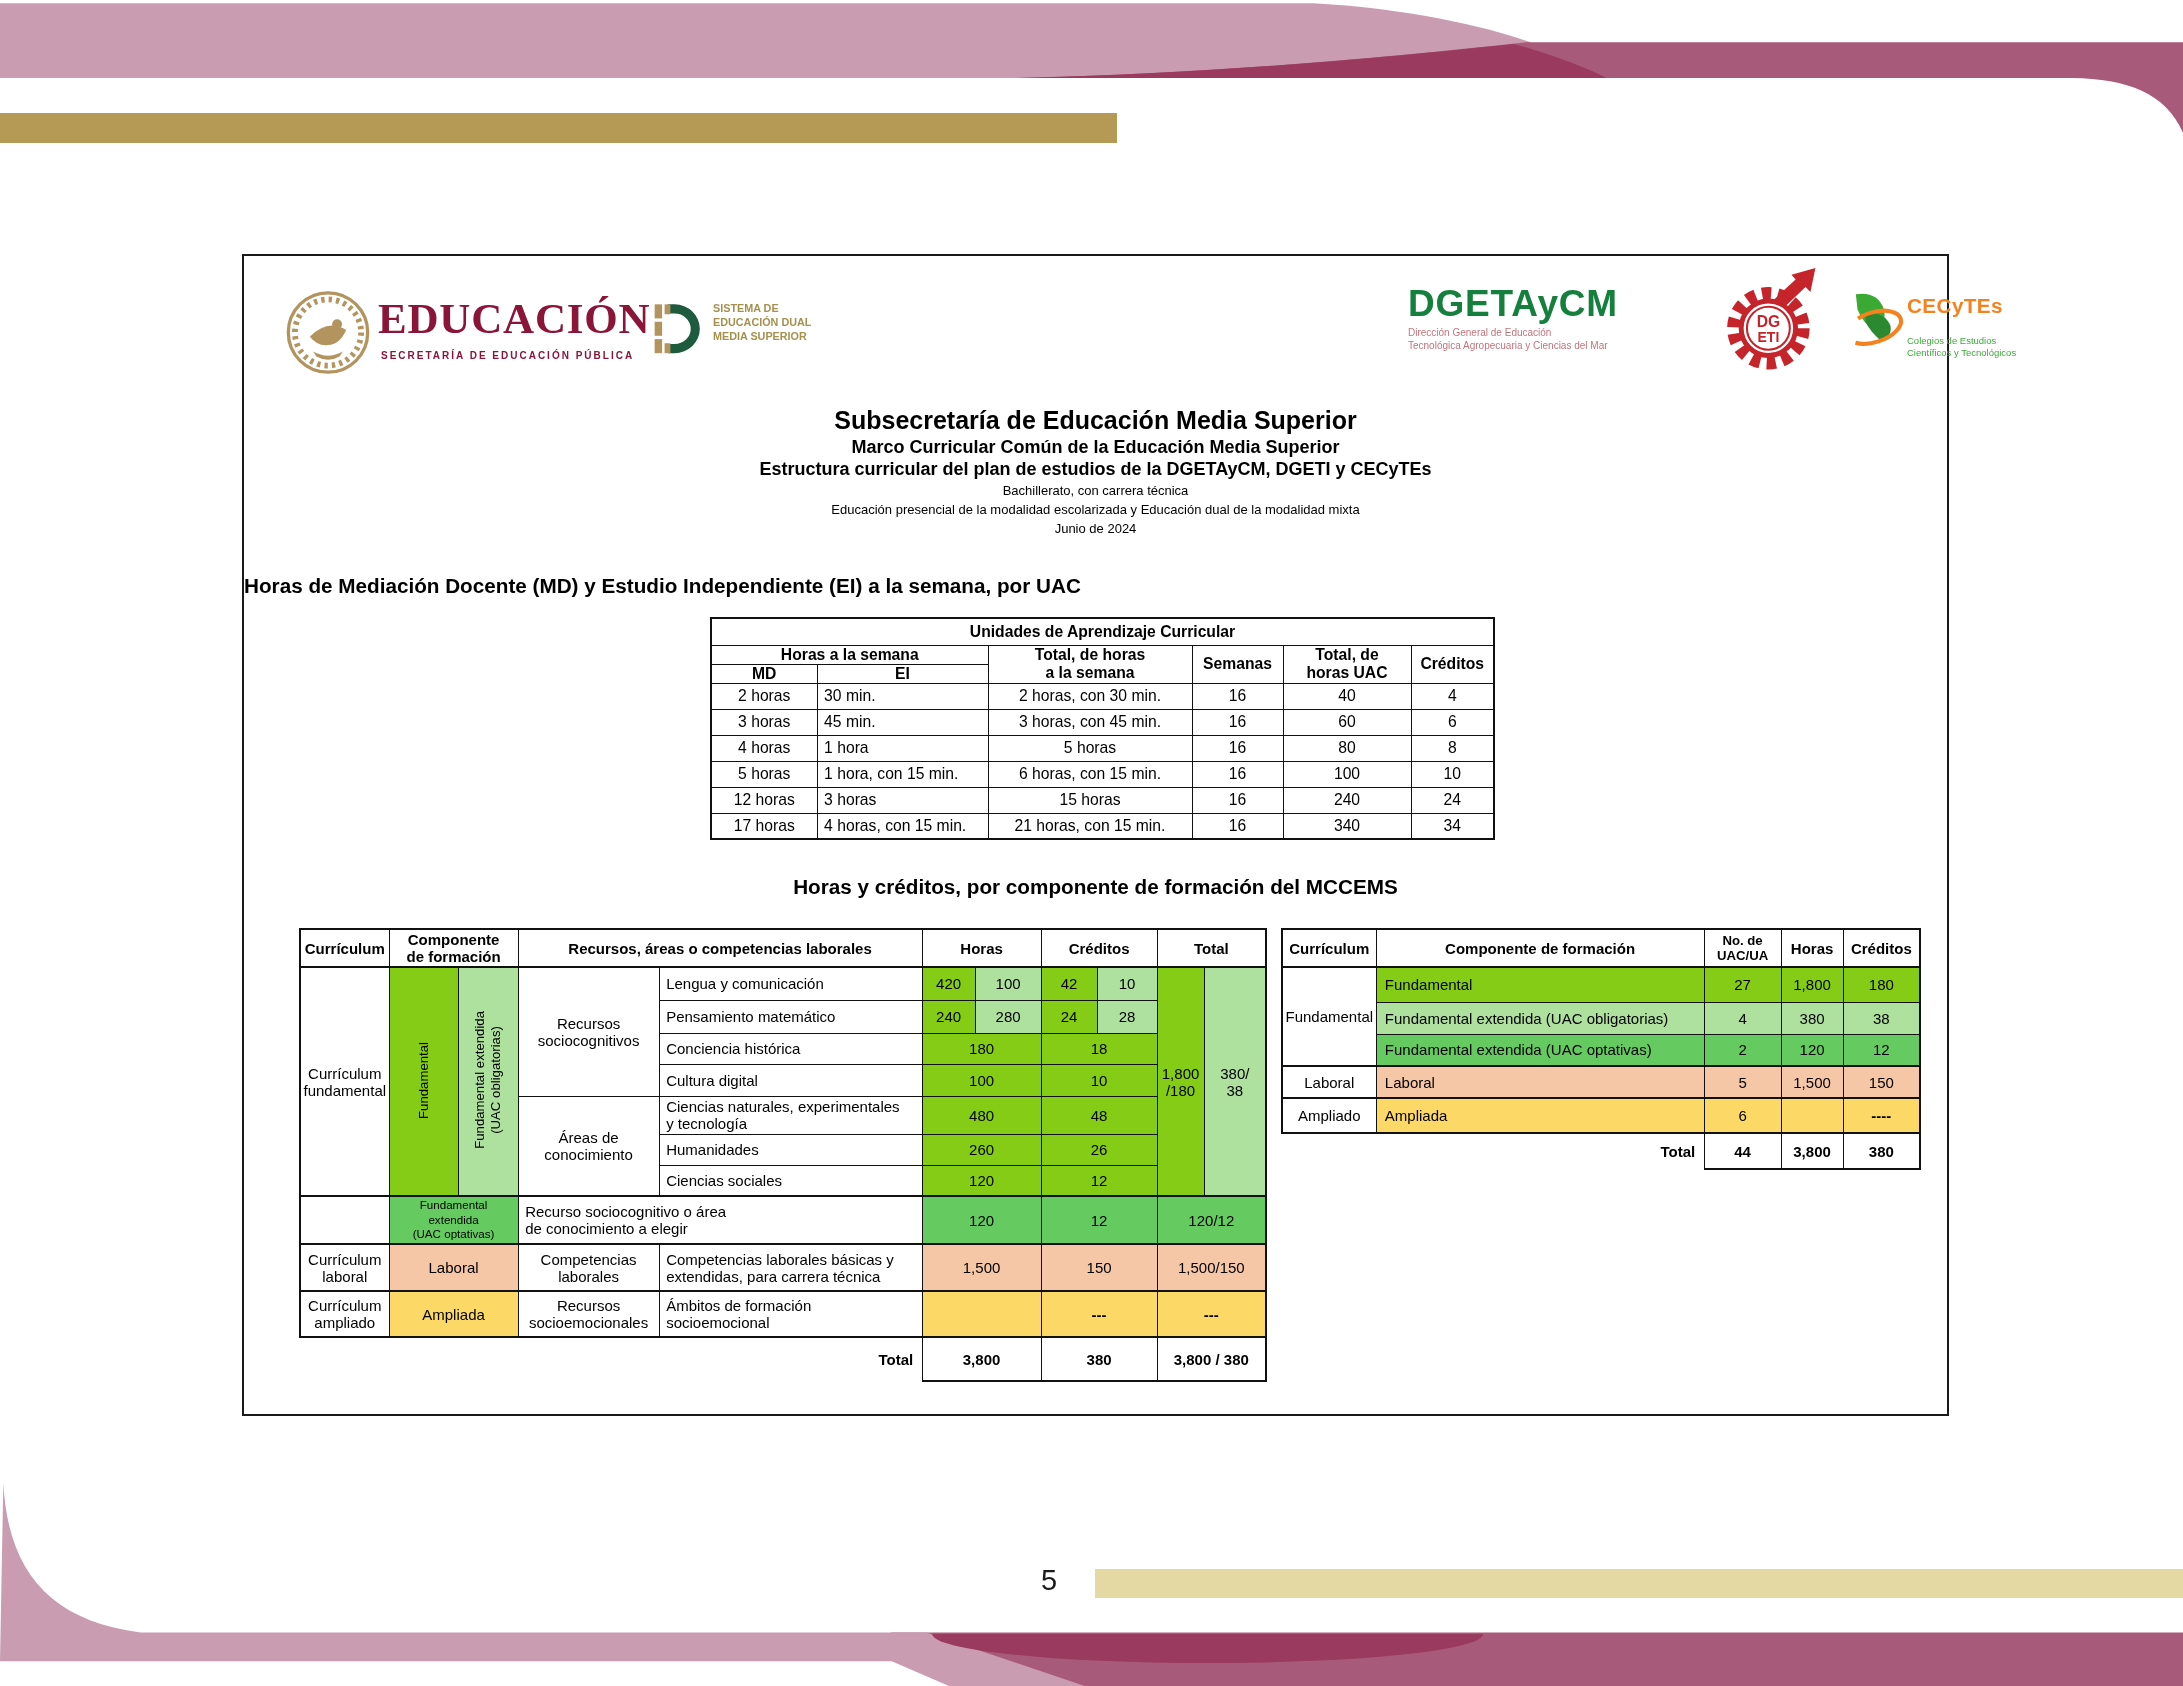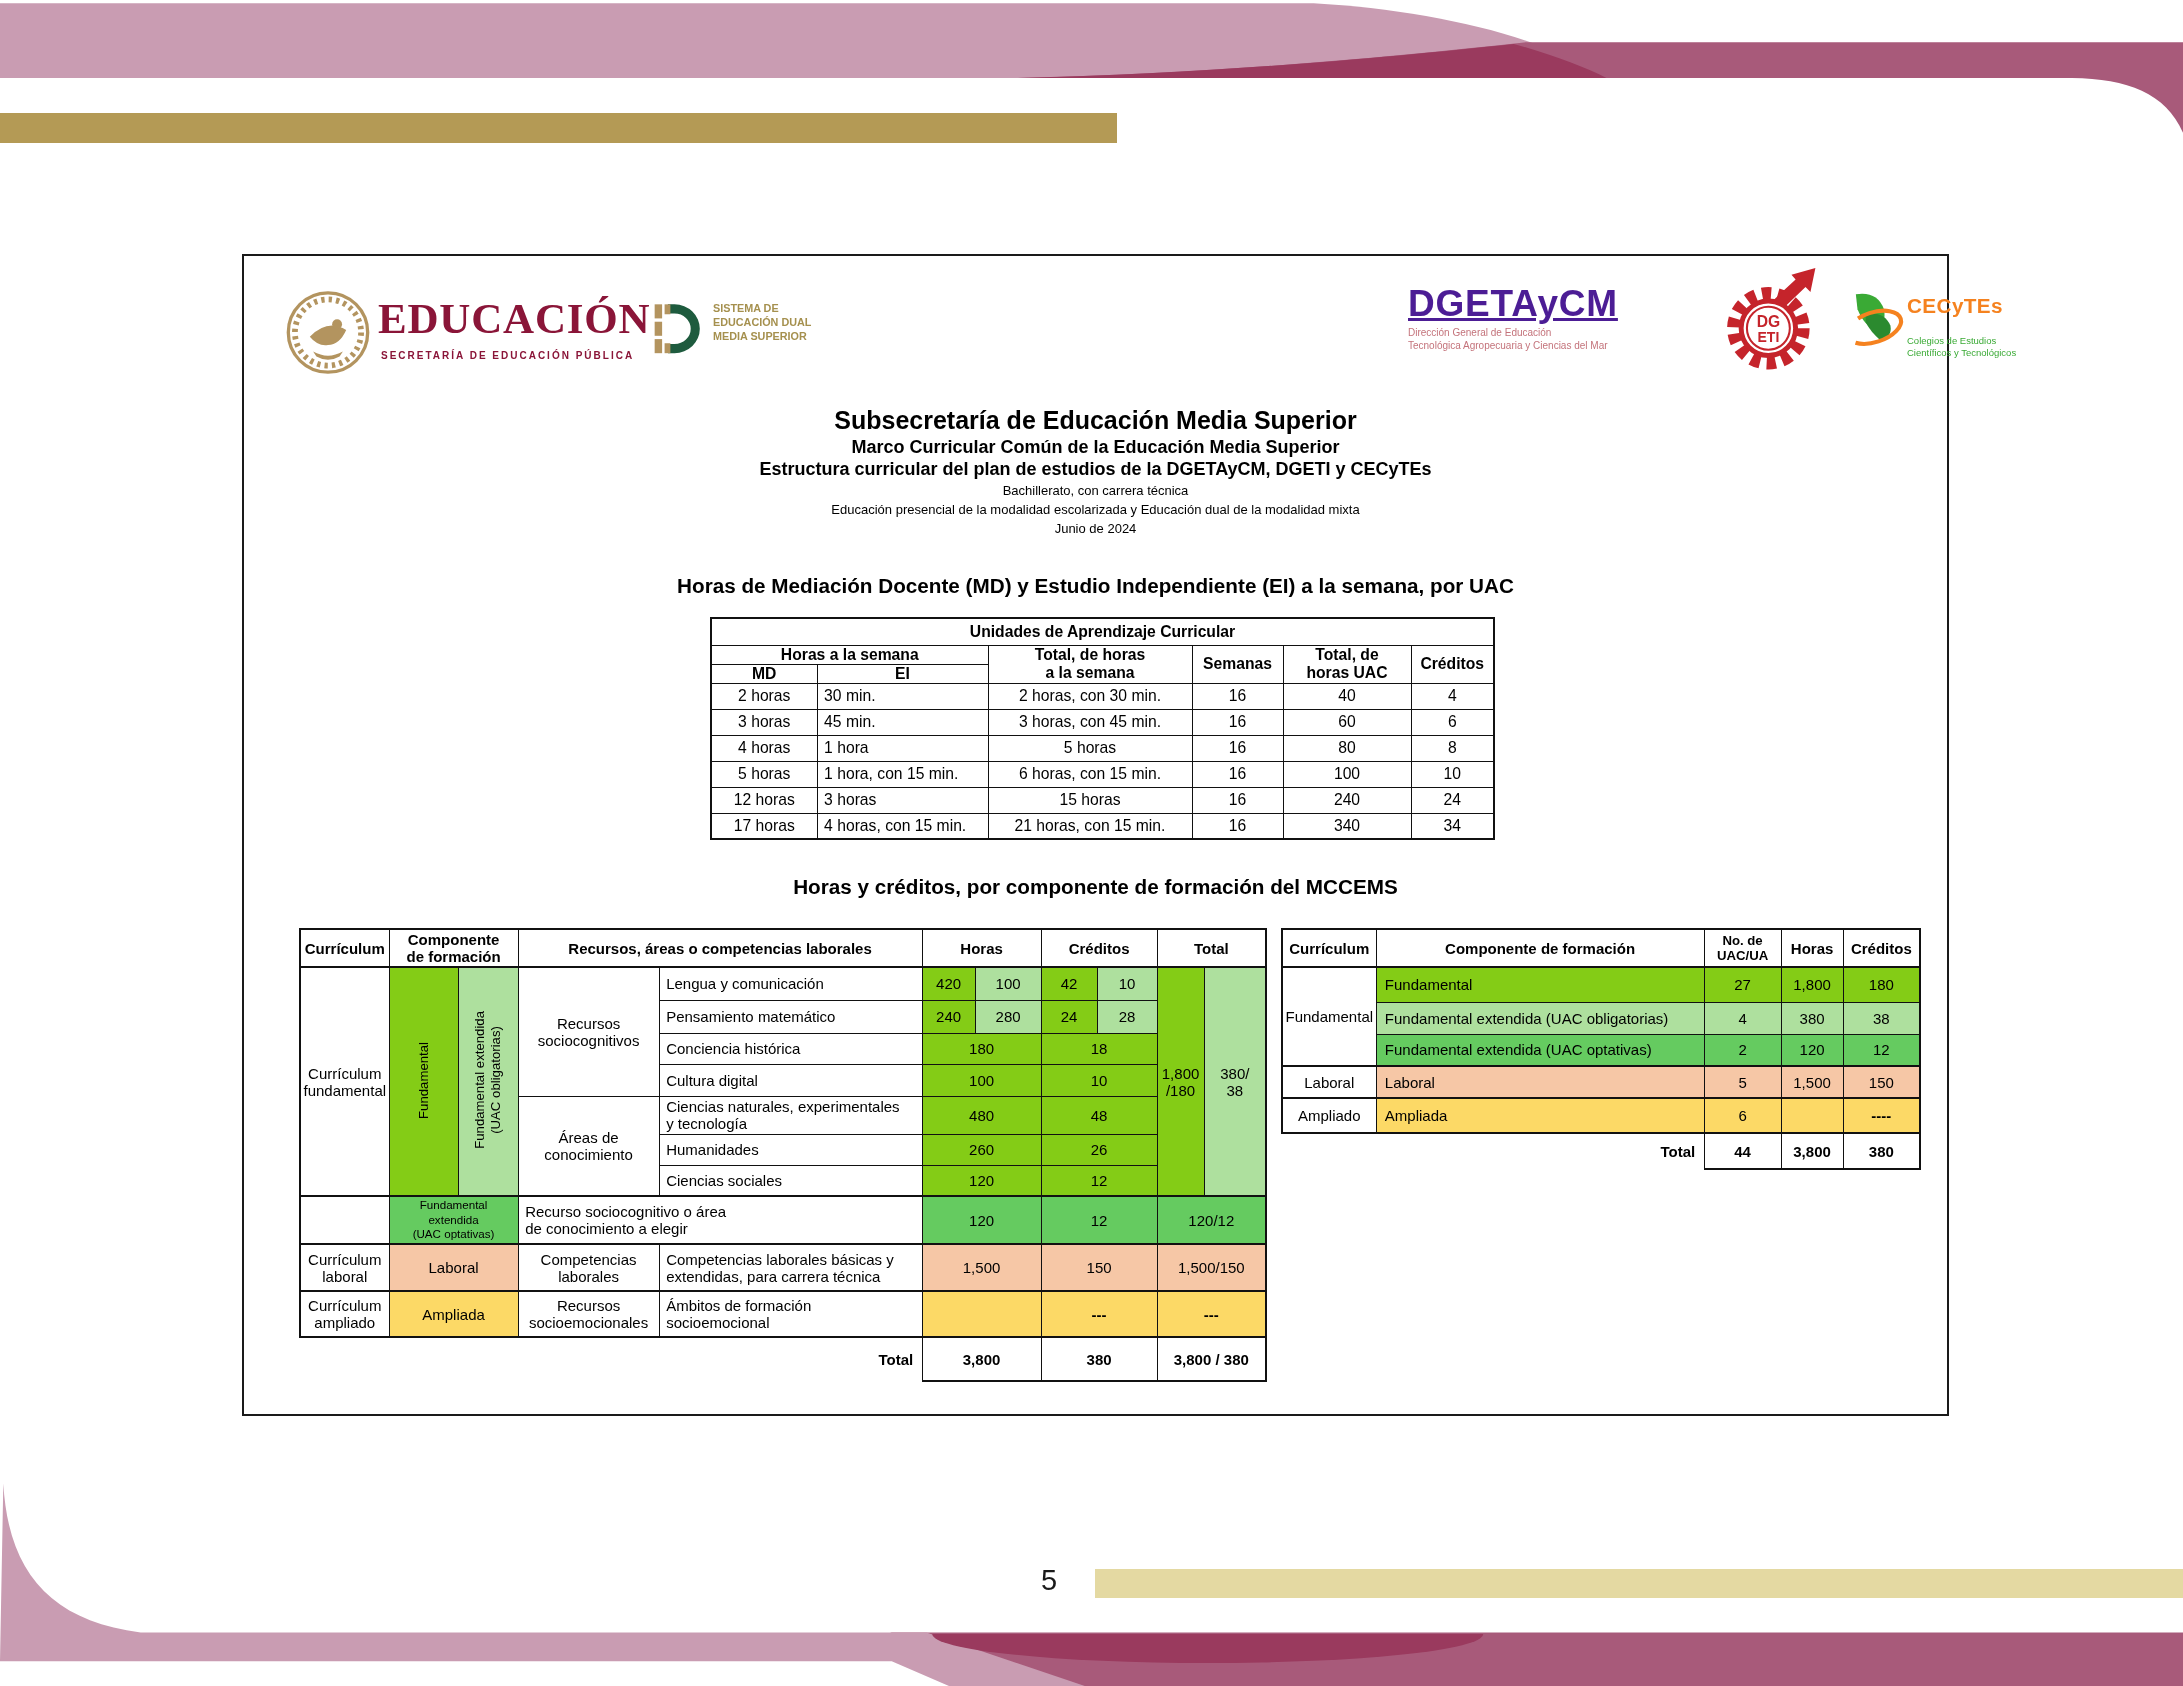--- a/index.html
+++ b/index.html
@@ -17,33 +17,33 @@
   #page-number{left:1024px;top:1564px;width:50px;text-align:center;font-size:29px;font-weight:400;color:#1a1a1a;}
   
   #doc{left:242px;top:254px;width:1703px;height:1158px;background:#fff;border:2.5px solid #1a1a1a;}
   
   #sep-logo{left:41px;top:31px;width:372px;height:95px;}
   #sep-wordmark{left:93px;top:6.6px;font-family:"Liberation Serif",serif;font-weight:bold;font-size:43px;color:#8a1538;letter-spacing:0.8px;}
   #sep-sub{left:96px;top:63px;font-size:10px;font-weight:bold;color:#8a1538;letter-spacing:2px;}
   #dual-logo{left:409px;top:43px;width:199px;height:66px;}
   #dual-text{left:60px;top:1.7px;font-size:10.8px;font-weight:bold;color:#a5904e;line-height:14px;}
   #dgetaycm-logo{left:1164px;top:28px;width:298px;height:83px;}
-  #dgetaycm-wordmark{font-size:37px;font-weight:bold;color:#4c1d95;letter-spacing:0.8px;line-height:40px;text-decoration:underline;}
+  #dgetaycm-wordmark{font-size:37px;font-weight:bold;color:#15803d;letter-spacing:0.8px;line-height:40px;}
   #dgetaycm-sub{font-size:10px;color:#c4737b;line-height:12.4px;margin-top:3.3px;}
   #dgeti-logo{left:1479px;top:10px;width:99px;height:108px;}
   #cecytes-logo{left:1597px;top:33px;width:273px;height:74px;}
   #cecytes-text{left:66px;top:5px;}
   #cecytes-brand{font-size:20.7px;font-weight:bold;color:#f5821f;letter-spacing:0.4px;}
   #cecytes-sub{font-size:9.5px;color:#3aaa35;line-height:11.6px;margin-top:17px;}
   
   #title-block{left:0;top:149px;width:100%;text-align:center;}
   .t1{font-size:25px;font-weight:bold;line-height:31px;}
   .t2{font-size:18px;font-weight:bold;line-height:22.3px;}
   .t3{font-size:13px;line-height:19px;}
-  #uac-title{left:0;top:318px;width:100%;text-align:center;font-size:20.7px;font-weight:bold;}
+  #uac-title{left:0;top:318px;width:100%;text-align:left;font-size:20.7px;font-weight:bold;}
   #mccems-title{left:0;top:619px;width:100%;text-align:center;font-size:20.7px;font-weight:bold;}
   
   table{border-collapse:collapse;table-layout:fixed;}
   td{border:1.7px solid #111;text-align:center;vertical-align:middle;font-size:15px;padding:0 2.5px;overflow:hidden;}
   td.bold{font-weight:bold;}
   td.left{text-align:left;padding-left:6.6px;}
   .g1{background:#84cc16;} .g2{background:#aee09e;} .g3{background:#65cb60;}
   .sal{background:#f6c7a6;} .yel{background:#fcd966;}
   .bt3{border-top-width:2.5px;} .bb3{border-bottom-width:2.5px;} .bl3{border-left-width:2.5px;margin-top:8px;} .br3{border-right-width:2.5px;}
   td.totlabel{border:none;text-align:right;font-weight:bold;padding-right:8.3px;}

